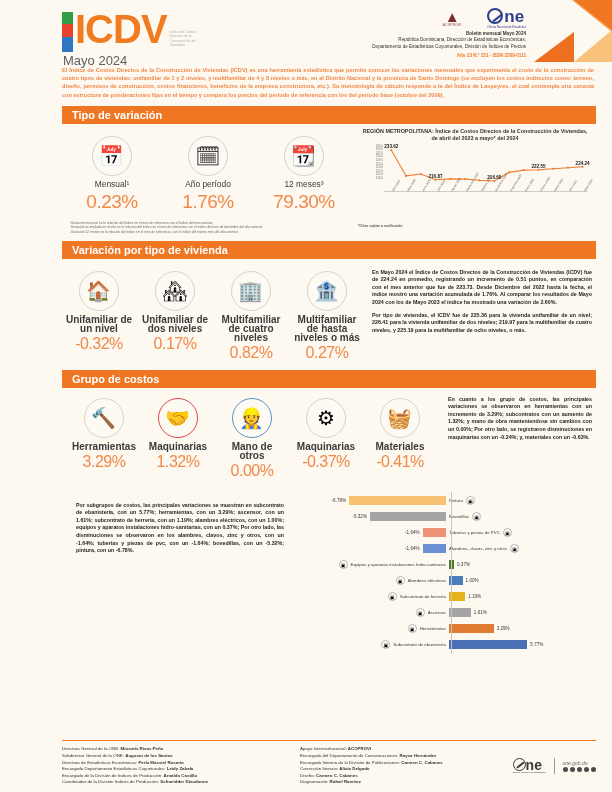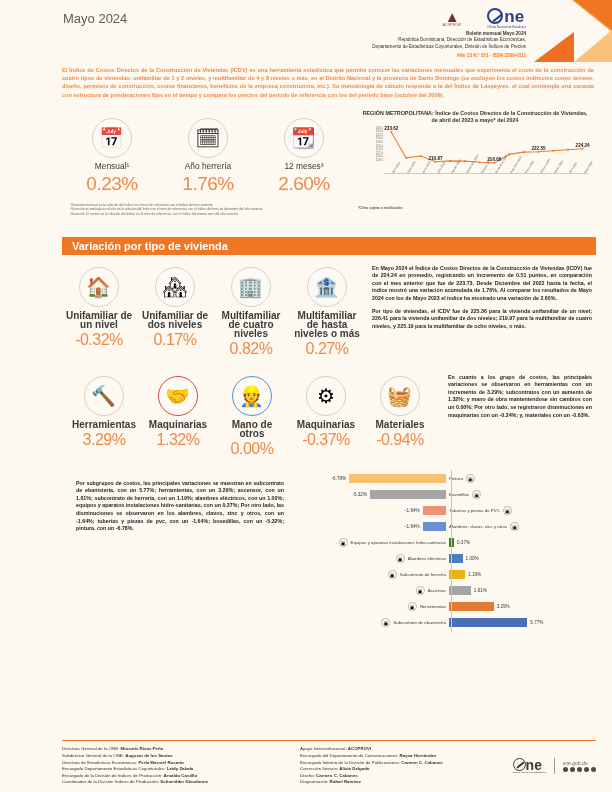--- a/index.html
+++ b/index.html
@@ -118,20 +118,25 @@
 <div class="page">
 
   <div class="corner">
     <span class="tri tri-a"></span>
     <span class="tri tri-b"></span>
     <span class="tri tri-c"></span>
     <span class="tri tri-d"></span>
   </div>
 
   <div class="header">
+    <div class="logo-wrap">
+      <span class="icdv-bar"></span>
+      <span class="icdv-text">ICDV</span>
+      <span class="icdv-sub">Índice de Costos Directos de la Construcción de Viviendas</span>
+    </div>
     <div class="mayo">Mayo 2024</div>
 
     <div class="hdr-right">
       <div class="logos-row">
         <div class="acoprovi">
           <div class="acoprovi-glyph">▲</div>
           <div class="acoprovi-txt">ACOPROVI</div>
         </div>
         <div>
           <div class="one-logo">
@@ -144,43 +149,44 @@
       <div class="hdr-line">Boletín mensual Mayo 2024</div>
       <div class="hdr-line reg">República Dominicana, Dirección de Estadísticas Económicas,</div>
       <div class="hdr-line reg">Departamento de Estadísticas Coyunturales, División de Índices de Precios</div>
       <div class="hdr-issn">Año 13 N.º 151 · ISSN 2309-0111</div>
     </div>
   </div>
 
   <div class="intro">El Índice de Costos Directos de la Construcción de Viviendas (ICDV) es una herramienta estadística que permite conocer las variaciones mensuales que experimenta el costo de la construcción de cuatro tipos de viviendas: unifamiliar de 1 y 2 niveles, y multifamiliar de 4 y 8 niveles o más, en el Distrito Nacional y la provincia de Santo Domingo (se excluyen los costos indirectos como: terreno, diseño, permisos de construcción, costos financieros, beneficios de la empresa constructora, etc.). Su metodología de cálculo responde a la del Índice de Laspeyres, el cual contempla una canasta con estructura de ponderaciones fijas en el tiempo y compara los precios del período de referencia con los del período base (octubre del 2009).</div>
 
   <div style="margin-top:7px;">
+    <div class="band">Tipo de variación</div>
     <div class="sec" style="display:flex;">
       <div style="flex:0 0 292px;">
         <div class="stats-row">
           <div class="stat-cell">
             <div class="icon-circle">
                 <span class="icon-glyph">📅</span>
               </div>
             <div class="stat-label thin">Mensual¹</div>
             <div class="stat-val">0.23%</div>
           </div>
           <div class="stat-cell">
             <div class="icon-circle">
                 <span class="icon-glyph">🗓</span>
               </div>
-            <div class="stat-label thin">Año herrería</div>
+            <div class="stat-label thin">Año período</div>
             <div class="stat-val">1.76%</div>
           </div>
           <div class="stat-cell">
             <div class="icon-circle">
                 <span class="icon-glyph">📆</span>
               </div>
             <div class="stat-label thin">12 meses³</div>
-            <div class="stat-val">2.60%</div>
+            <div class="stat-val">79.30%</div>
           </div>
         </div>
         <div class="footnotes">
           <div>¹Variación mensual es la relación del índice en el mes de referencia con el índice del mes anterior.</div>
           <div>²Variación acumulada en el año es la relación del índice en el mes de referencia con el índice del mes de diciembre del año anterior.</div>
           <div>³Variación 12 meses es la relación del índice en el mes de referencia, con el índice del mismo mes del año anterior.</div>
         </div>
       </div>
 
       <div style="flex:1;">
@@ -238,21 +244,21 @@
               <div class="dlabel" style="left: 53.5714%; top: 34.0308px;">216.60</div>
               <div class="dlabel" style="left: 75%; top: 22.7962px;">222.55</div>
               <div class="dlabel" style="left: 96.4286%; top: 19.8062px;">224.24</div>
             </div>
         </div>
         <div class="chart-note">*Cifras sujetas a rectificación</div>
       </div>
     </div>
   </div>
 
-  <div style="margin-top:20px;">
+  <div style="margin-top:6px;">
     <div class="band">Variación por tipo de vivienda</div>
     <div class="sec" style="display:flex;">
       <div style="flex:0 0 302px;">
         <div class="stats-row" style="gap:6px;">
           <div class="stat-cell" style="width:70px;">
             <div class="icon-circle">
                 <span class="icon-glyph">🏠</span>
               </div>
             <div class="stat-label">Unifamiliar de un nivel</div>
             <div class="stat-val sm">-0.32%</div>
@@ -281,20 +287,21 @@
         </div>
       </div>
       <div style="flex:1;padding:10px 4px 0 8px;">
         <div class="para">En Mayo 2024 el Índice de Costos Directos de la Construcción de Viviendas (ICDV) fue de 224.24 en promedio, registrando un incremento de 0.51 puntos, en comparación con el mes anterior que fue de 223.73. Desde Diciembre del 2022 hasta la fecha, el índice mostró una variación acumulada de 1.76%. Al comparar los resultados de Mayo 2024 con los de Mayo 2023 el índice ha mostrado una variación de 2.60%.</div>
         <div class="para">Por tipo de viviendas, el ICDV fue de 225.36 para la vivienda unifamiliar de un nivel; 226.41 para la vivienda unifamiliar de dos niveles; 219.97 para la multifamiliar de cuatro niveles, y 225.19 para la multifamiliar de ocho niveles, o más.</div>
       </div>
     </div>
   </div>
 
   <div style="margin-top:8px;">
+    <div class="band">Grupo de costos</div>
     <div class="sec" style="display:flex;">
       <div style="flex:0 0 380px;">
         <div class="stats-row" style="gap:10px;padding-top:10px;">
           <div class="stat-cell" style="width:64px;">
             <div class="icon-circle">
                 <span class="icon-glyph">🔨</span>
               </div>
             <div class="stat-label">Herramientas</div>
             <div class="stat-val sm">3.29%</div>
           </div>
@@ -317,21 +324,21 @@
                 <span class="icon-glyph">⚙</span>
               </div>
             <div class="stat-label">Maquinarias</div>
             <div class="stat-val sm">-0.37%</div>
           </div>
           <div class="stat-cell" style="width:64px;">
             <div class="icon-circle">
                 <span class="icon-glyph">🧺</span>
               </div>
             <div class="stat-label">Materiales</div>
-            <div class="stat-val sm">-0.94%</div>
+            <div class="stat-val sm">-0.41%</div>
           </div>
         </div>
       </div>
       <div style="flex:1;padding:8px 4px 0 6px;">
         <div class="para">En cuanto a los grupo de costos, las principales variaciones se observaron en herramientas con un incremento de 3.29%; subcontratos con un aumento de 1.32%; y mano de obra manteniendose sin cambios con un 0.00%; Por otro lado, se registraron disminuciones en maquinarias con un -0.24%; y, materiales con un -0.63%.</div>
       </div>
     </div>
   </div>
 
   <div style="margin-top:8px;">

